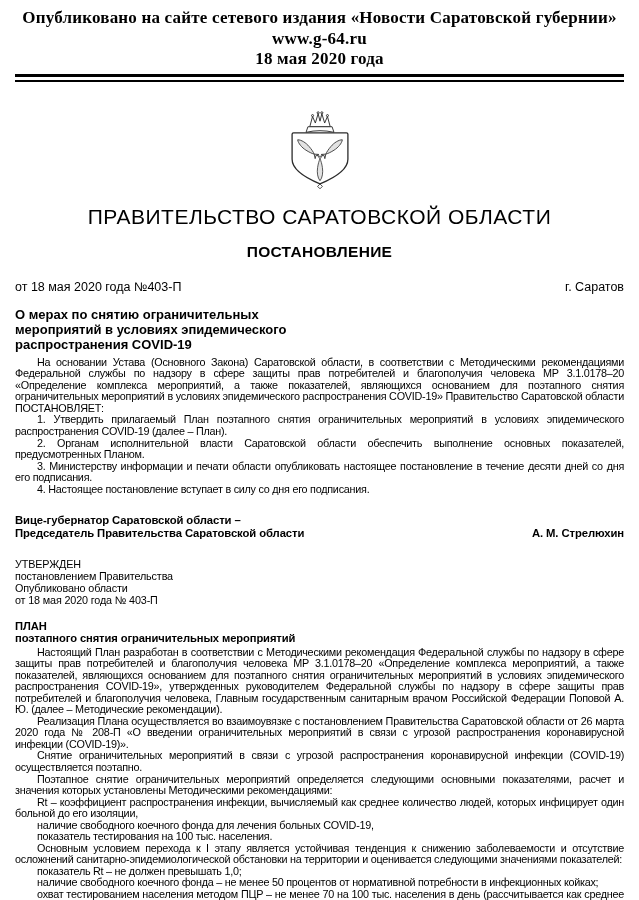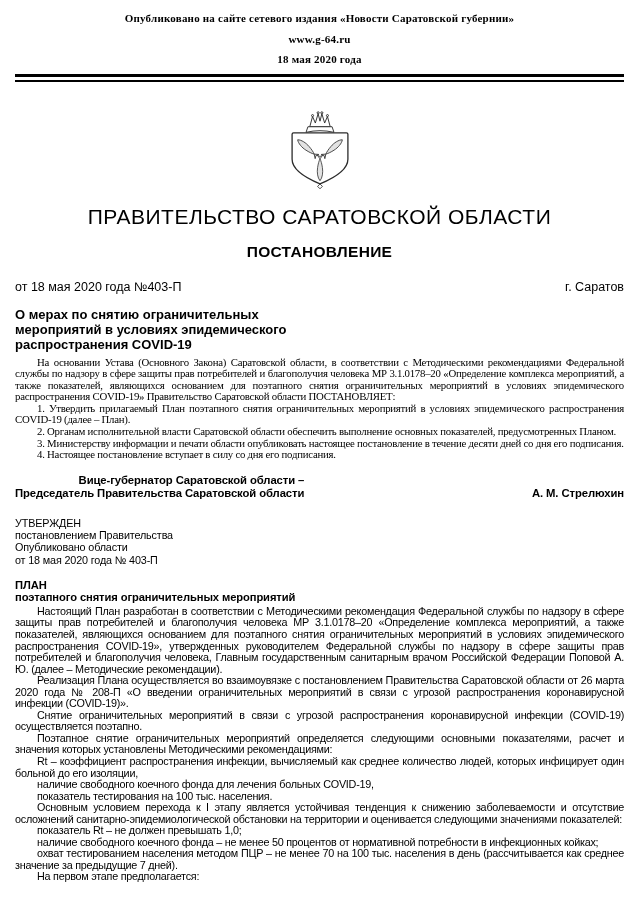--- a/index.html
+++ b/index.html
@@ -12,21 +12,21 @@
     overflow: hidden;
     color: #000;
     font-family: "Liberation Sans", sans-serif;
   }
   .inner { padding: 8px 15px 0 15px; }
 
   
   .site-header {
     font-family: "Liberation Serif", serif;
     font-weight: 700;
-    font-size: 11px;
+    font-size: 17px;
     line-height: 20.5px;
     text-align: center;
     letter-spacing: 0.2px;
   }
   .rule-thick { height: 3.5px; background: #000; margin-top: 4px; }
   .rule-thin  { height: 2px;   background: #000; margin-top: 3px; }
 
   
   .emblem-wrap { text-align: center; margin-top: 28px; height: 80px; }
 
@@ -59,34 +59,33 @@
 
   
   .body-par {
     font-size: 10.8px;
     line-height: 11.55px;
     letter-spacing: -0.25px;
     text-align: justify;
     text-indent: 22px;
     margin: 0;
   }
-  .decree-body { margin-top: 4px; font-family: Liberation Serif, serif; }
+  .decree-body { margin-top: 4px; }
   .plan-body   { margin-top: 3px; }
 
   
   .sig-row {
     display: flex;
     justify-content: space-between;
     align-items: flex-end;
-    margin-top: 13px;
+    margin-top: 19px;
     font-weight: 700;
     font-size: 11.3px;
     line-height: 13.2px;
     letter-spacing: -0.1px;
-    text-align: right;
   }
 
   
   .approval {
     font-size: 10.8px;
     line-height: 12.2px;
     letter-spacing: -0.15px;
     margin-top: 17px;
   }
 

